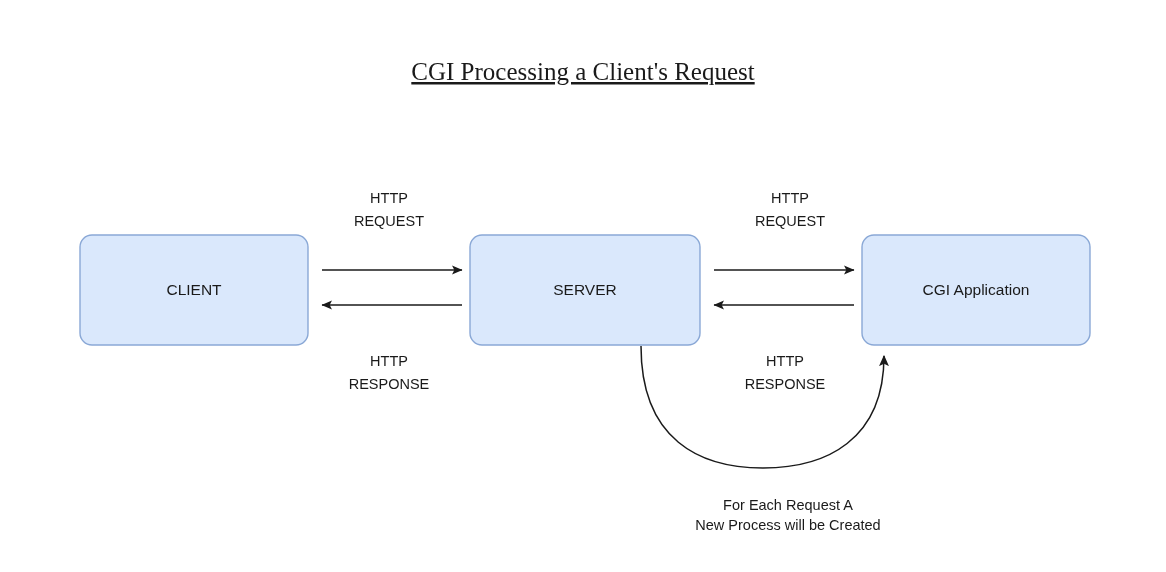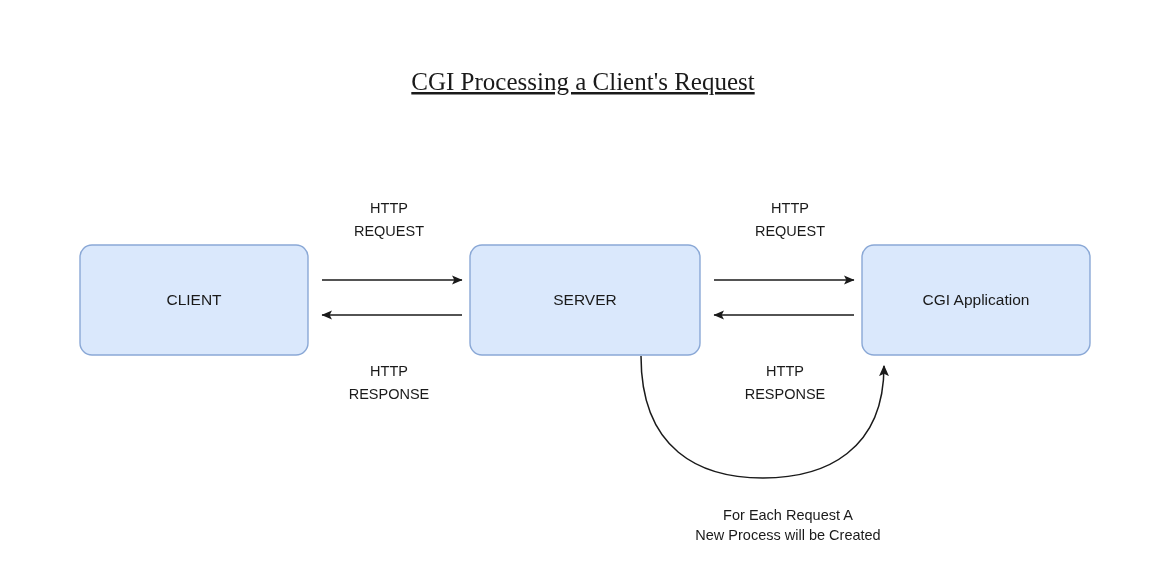--- a/index.html
+++ b/index.html
@@ -12,21 +12,20 @@
     width: 1166px;
     height: 572px;
     overflow: hidden;
     font-family: "Liberation Sans", sans-serif;
   }
   #diagram-root {
     position: relative;
     width: 1166px;
     height: 416px;
     background: #ffffff;
-    margin-top: 10px;
   }
   svg#diagram-canvas {
     position: absolute;
     top: 0;
     left: 0;
     width: 1166px;
     height: 572px;
     display: block;
   }
   .diagram-title {

